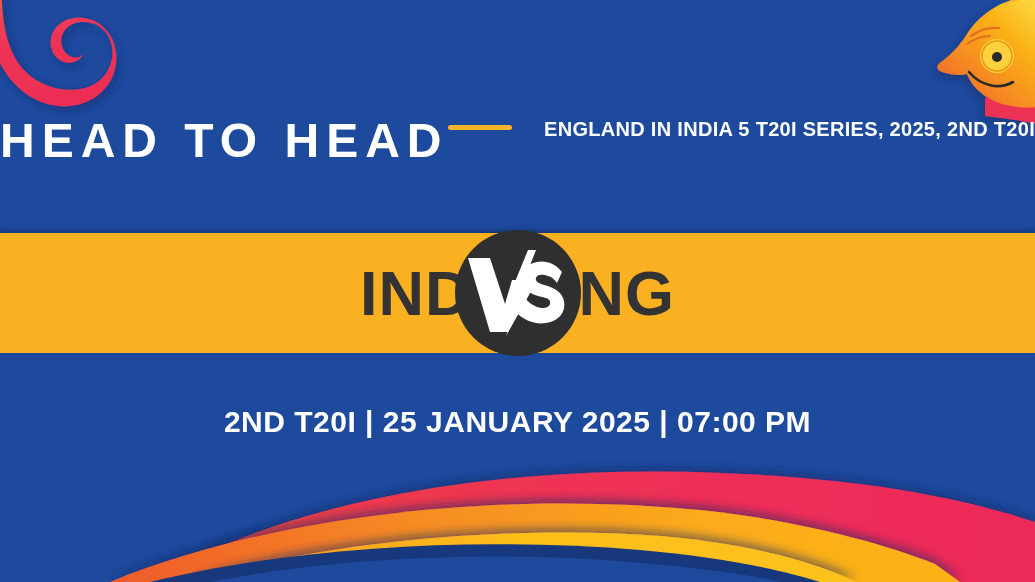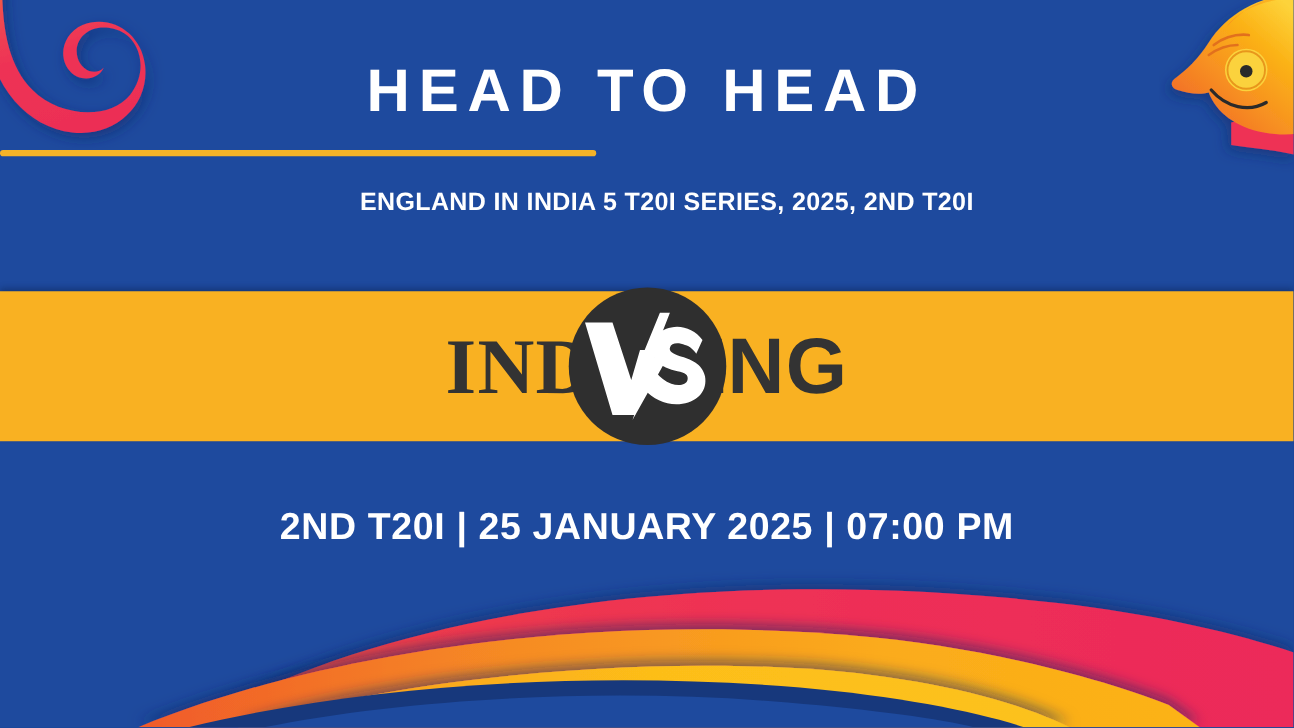--- a/index.html
+++ b/index.html
@@ -53,21 +53,22 @@
   }
 
   
   .header-block {
     position: absolute;
     left: 0;
     top: 0;
     width: 1035px;
     height: 232px;
     display: flex;
-    flex-direction: column;
+    flex-direction: row;
+    align-items: center;
     justify-content: flex-start;
   }
 
   #headline {
     margin-top: 50px;
     color: #ffffff;
     font-size: 48px;
     font-weight: bold;
     letter-spacing: 7px;
     line-height: 1;
@@ -108,21 +109,21 @@
     justify-content: center;
   }
 
   .team-code {
     color: #333333;
     font-size: 63px;
     font-weight: bold;
     letter-spacing: 1px;
     line-height: 1;
   }
-  #team-home { margin-right: 24px; font-family: Liberation Serif, serif; }
+  #team-home { margin-right: 24px; }
   #team-away { margin-left: 40px; }
 
   #vs-badge {
     position: absolute;
     left: 50%;
     top: 50%;
     transform: translate(-50%, -50%);
     width: 126px;
     height: 126px;
     border-radius: 50%;

